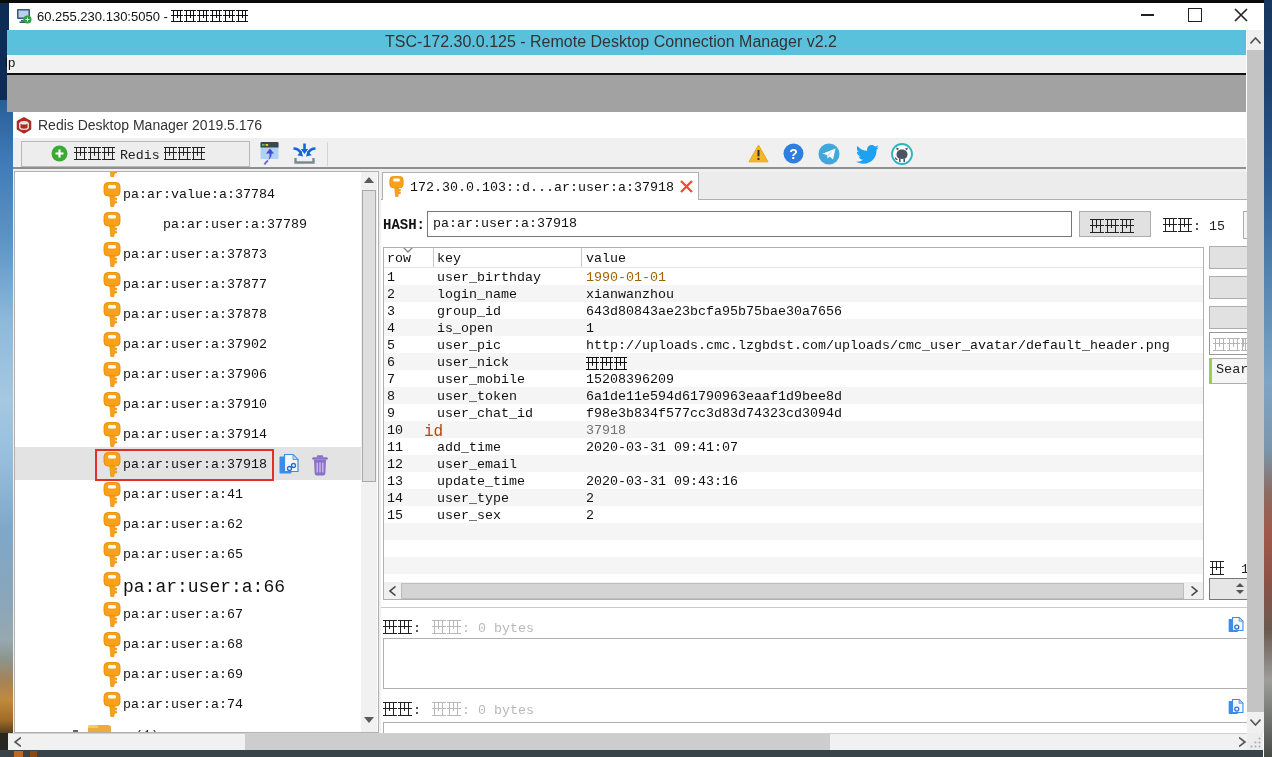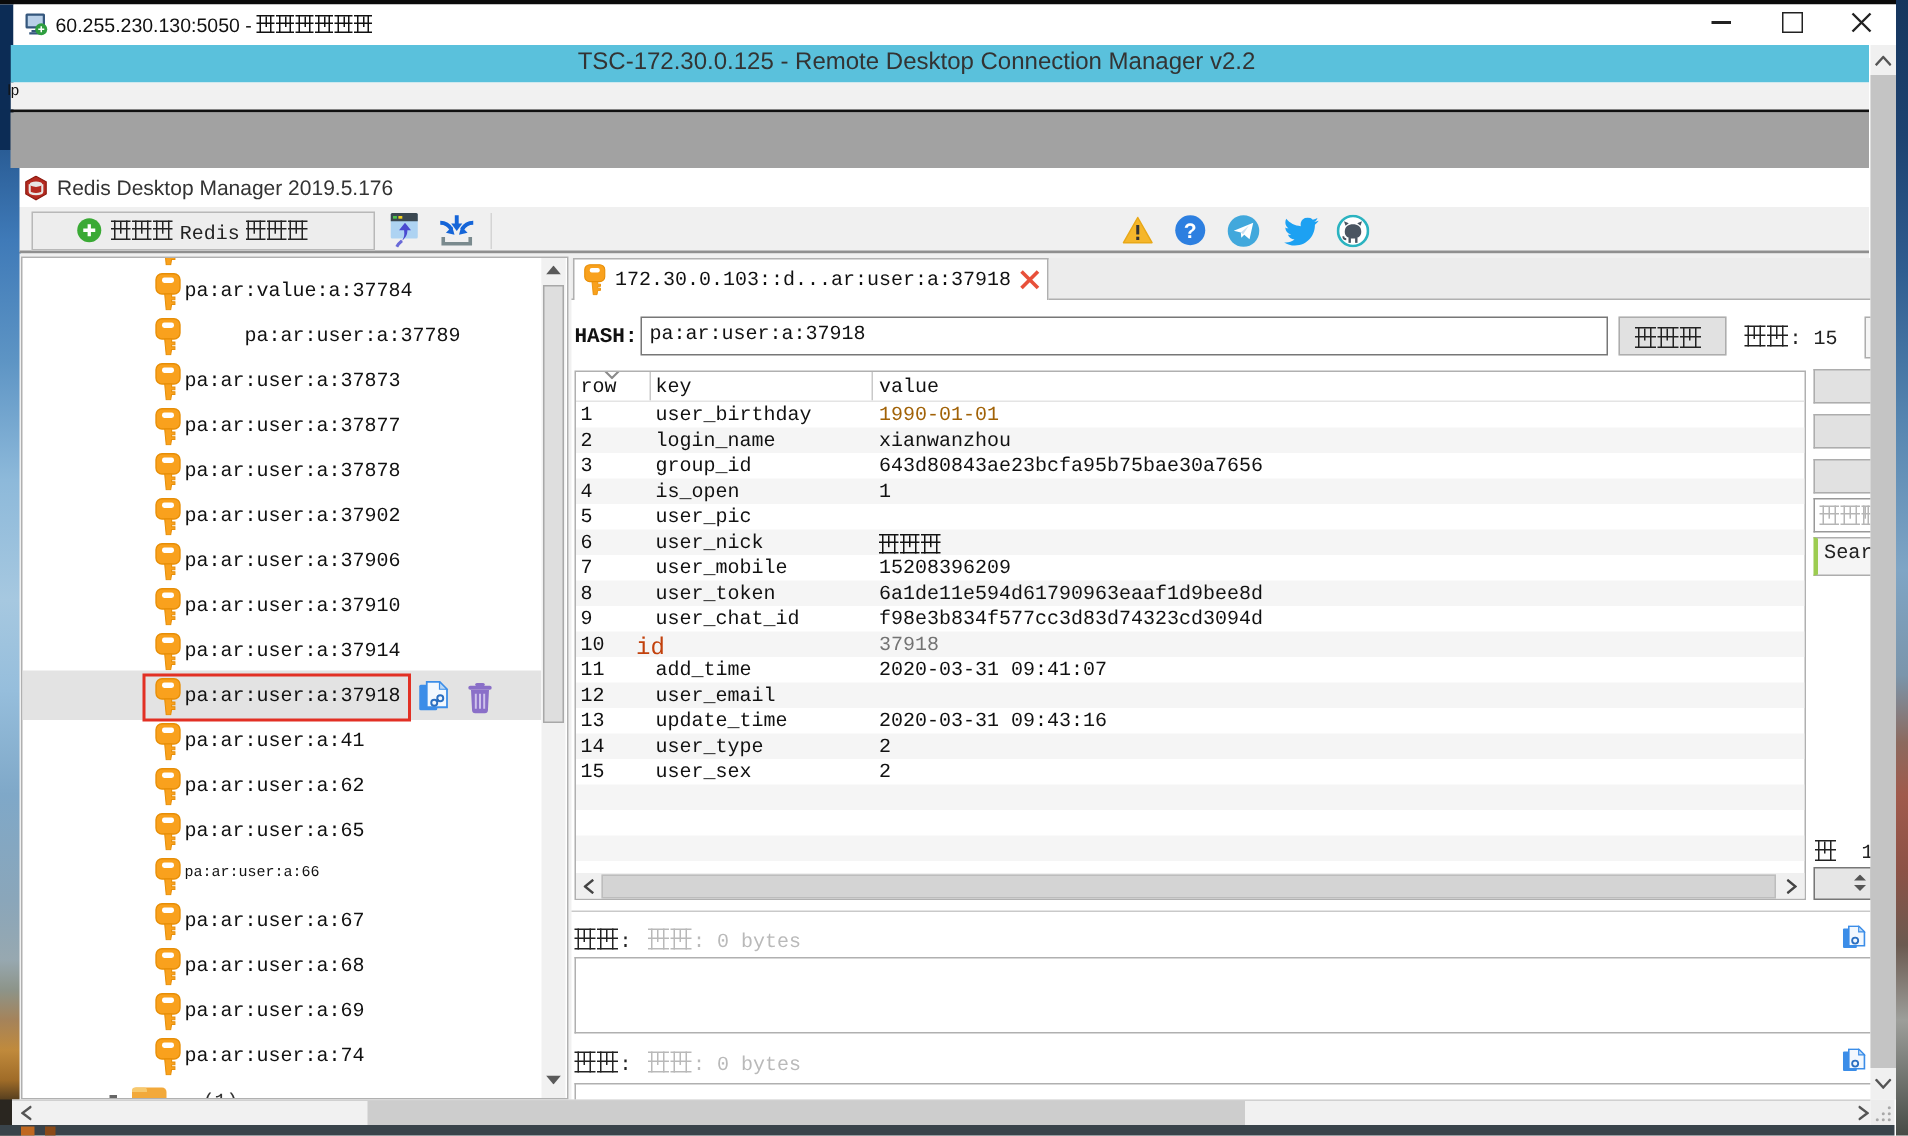--- a/index.html
+++ b/index.html
@@ -54,21 +54,21 @@
 <svg class="abs" style="left:1234px;top:8px;" width="14" height="14" viewBox="0 0 14 14">
   <path d="M1 1 L13 13 M13 1 L1 13" stroke="#222" stroke-width="1.6"></path>
 </svg>
 
 <div class="abs" style="left:7px;top:30px;width:1239px;height:25px;background:#5ac1dc;"></div>
 <div class="abs" style="left:0;top:30px;width:7px;height:25px;background:#0c2c55;"></div>
 <div class="abs" style="left:7px;top:33px;width:1208px;height:19px;font-size:16px;color:#333;text-align:center;">TSC-172.30.0.125 - Remote Desktop Connection Manager v2.2</div>
 
 <div class="abs" style="left:7px;top:55px;width:1239px;height:18px;background:#f1f1f1;"></div>
 <div class="abs" style="left:0;top:55px;width:7px;height:18px;background:#0c2c55;"></div>
-<div class="abs" style="left:5px;top:55px;font-size:10px;color:#111;">lp</div>
+<div class="abs" style="left:5px;top:55px;font-size:13px;color:#111;">lp</div>
 
 <div class="abs" style="left:7px;top:73px;width:1239px;height:2px;background:#111;"></div>
 
 <div class="abs" style="left:7px;top:75px;width:1239px;height:37px;background:#a2a2a2;"></div>
 
 <div class="abs" style="left:13px;top:112px;width:1233px;height:26px;background:#ffffff;"></div>
 <svg class="abs" style="left:16px;top:117px;" width="16" height="17" viewBox="0 0 16 17">
   <path d="M8 0.5 L14.8 4.2 L14.8 12.3 L8 16.2 L1.2 12.3 L1.2 4.2 Z" fill="#b52a20" stroke="#8c1a10" stroke-width="0.8"></path>
   <ellipse cx="8" cy="5.8" rx="4.2" ry="1.8" fill="#e8e6e4"></ellipse>
   <path d="M3.8 5.8 V10.6 C3.8 11.6 5.7 12.4 8 12.4 C10.3 12.4 12.2 11.6 12.2 10.6 V5.8" fill="none" stroke="#e8e6e4" stroke-width="1.4"></path>
@@ -233,21 +233,21 @@
       <rect x="1" y="0.5" width="16" height="13.5" rx="4" fill="#f9a11d" stroke="#e78e06" stroke-width="0.9"></rect>
       <rect x="5" y="3" width="8" height="3.6" rx="1.6" fill="#fff"></rect>
       <path d="M6.8 14 L11.4 14 L11.4 16 L13.6 16 L13.6 17.8 L11.4 17.8 L11.4 19.2 L13.6 19.2 L13.6 21 L11.4 21 L10.8 24.5 L7.8 24.5 Z" fill="#f9a11d" stroke="#e78e06" stroke-width="0.7"></path>
     </svg>
     <div class="abs mono" style="left:108px;top:375px;font-size:13.33px;color:#111;">pa:ar:user:a:65</div>
     <svg class="abs" style="left:88px;top:400px;" width="18" height="25" viewBox="0 0 18 25">
       <rect x="1" y="0.5" width="16" height="13.5" rx="4" fill="#f9a11d" stroke="#e78e06" stroke-width="0.9"></rect>
       <rect x="5" y="3" width="8" height="3.6" rx="1.6" fill="#fff"></rect>
       <path d="M6.8 14 L11.4 14 L11.4 16 L13.6 16 L13.6 17.8 L11.4 17.8 L11.4 19.2 L13.6 19.2 L13.6 21 L11.4 21 L10.8 24.5 L7.8 24.5 Z" fill="#f9a11d" stroke="#e78e06" stroke-width="0.7"></path>
     </svg>
-    <div class="abs mono" style="left:108px;top:405px;font-size:10px;color:#111;text-align:right;">pa:ar:user:a:66</div>
+    <div class="abs mono" style="left:108px;top:405px;font-size:18px;color:#111;text-align:right;">pa:ar:user:a:66</div>
     <svg class="abs" style="left:88px;top:430px;" width="18" height="25" viewBox="0 0 18 25">
       <rect x="1" y="0.5" width="16" height="13.5" rx="4" fill="#f9a11d" stroke="#e78e06" stroke-width="0.9"></rect>
       <rect x="5" y="3" width="8" height="3.6" rx="1.6" fill="#fff"></rect>
       <path d="M6.8 14 L11.4 14 L11.4 16 L13.6 16 L13.6 17.8 L11.4 17.8 L11.4 19.2 L13.6 19.2 L13.6 21 L11.4 21 L10.8 24.5 L7.8 24.5 Z" fill="#f9a11d" stroke="#e78e06" stroke-width="0.7"></path>
     </svg>
     <div class="abs mono" style="left:108px;top:435px;font-size:13.33px;color:#111;">pa:ar:user:a:67</div>
     <svg class="abs" style="left:88px;top:460px;" width="18" height="25" viewBox="0 0 18 25">
       <rect x="1" y="0.5" width="16" height="13.5" rx="4" fill="#f9a11d" stroke="#e78e06" stroke-width="0.9"></rect>
       <rect x="5" y="3" width="8" height="3.6" rx="1.6" fill="#fff"></rect>
       <path d="M6.8 14 L11.4 14 L11.4 16 L13.6 16 L13.6 17.8 L11.4 17.8 L11.4 19.2 L13.6 19.2 L13.6 21 L11.4 21 L10.8 24.5 L7.8 24.5 Z" fill="#f9a11d" stroke="#e78e06" stroke-width="0.7"></path>
@@ -323,20 +323,21 @@
     <div class="abs mono" style="left:202px;top:39px;font-size:13.33px;color:#111;">xianwanzhou</div>
     <div class="abs mono" style="left:3px;top:56px;font-size:13.33px;color:#111;">3</div>
     <div class="abs mono" style="left:53px;top:56px;font-size:13.33px;color:#111;">group_id</div>
     <div class="abs mono" style="left:202px;top:56px;font-size:13.33px;color:#111;">643d80843ae23bcfa95b75bae30a7656</div>
     <div class="abs" style="left:0;top:71px;width:819px;height:17px;background:#f5f5f5;"></div>
     <div class="abs mono" style="left:3px;top:73px;font-size:13.33px;color:#111;">4</div>
     <div class="abs mono" style="left:53px;top:73px;font-size:13.33px;color:#111;">is_open</div>
     <div class="abs mono" style="left:202px;top:73px;font-size:13.33px;color:#111;">1</div>
     <div class="abs mono" style="left:3px;top:90px;font-size:13.33px;color:#111;">5</div>
     <div class="abs mono" style="left:53px;top:90px;font-size:13.33px;color:#111;">user_pic</div>
+    <div class="abs mono" style="left:202px;top:90px;font-size:13.33px;color:#111;">http://uploads.cmc.lzgbdst.com/uploads/cmc_user_avatar/default_header.png</div>
     <div class="abs" style="left:0;top:105px;width:819px;height:17px;background:#f5f5f5;"></div>
     <div class="abs mono" style="left:3px;top:107px;font-size:13.33px;color:#111;">6</div>
     <div class="abs mono" style="left:53px;top:107px;font-size:13.33px;color:#111;">user_nick</div>
     <div class="abs" style="left:202px;top:107px;color:#111;"><span class="cj cj14"></span><span class="cj cj14"></span><span class="cj cj14"></span></div>
     <div class="abs mono" style="left:3px;top:124px;font-size:13.33px;color:#111;">7</div>
     <div class="abs mono" style="left:53px;top:124px;font-size:13.33px;color:#111;">user_mobile</div>
     <div class="abs mono" style="left:202px;top:124px;font-size:13.33px;color:#111;">15208396209</div>
     <div class="abs" style="left:0;top:139px;width:819px;height:17px;background:#f5f5f5;"></div>
     <div class="abs mono" style="left:3px;top:141px;font-size:13.33px;color:#111;">8</div>
     <div class="abs mono" style="left:53px;top:141px;font-size:13.33px;color:#111;">user_token</div>

